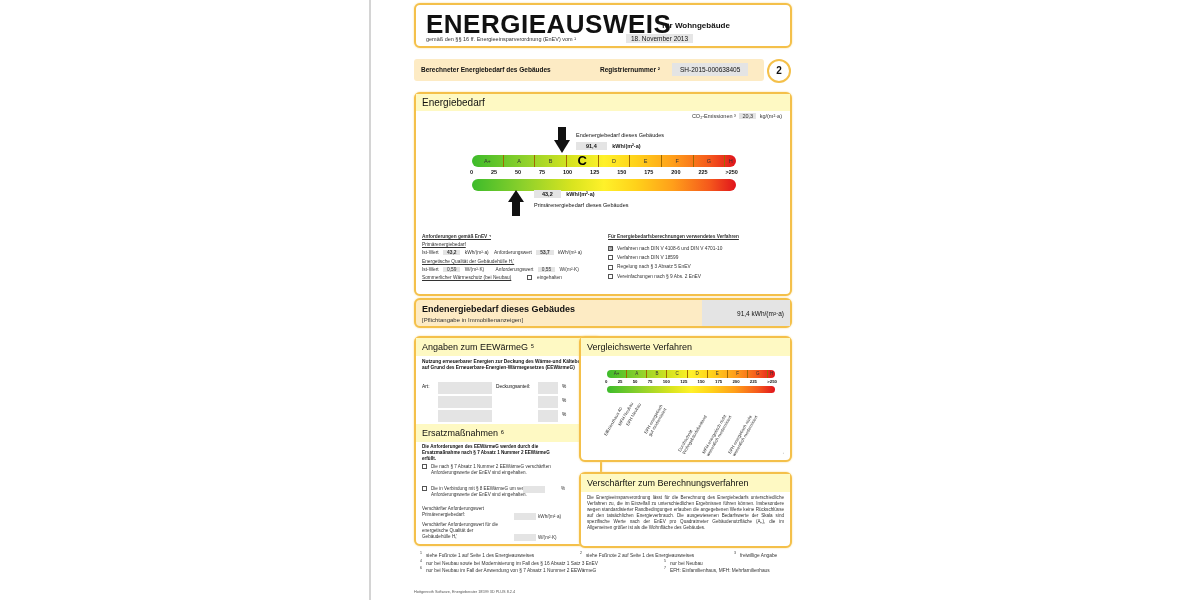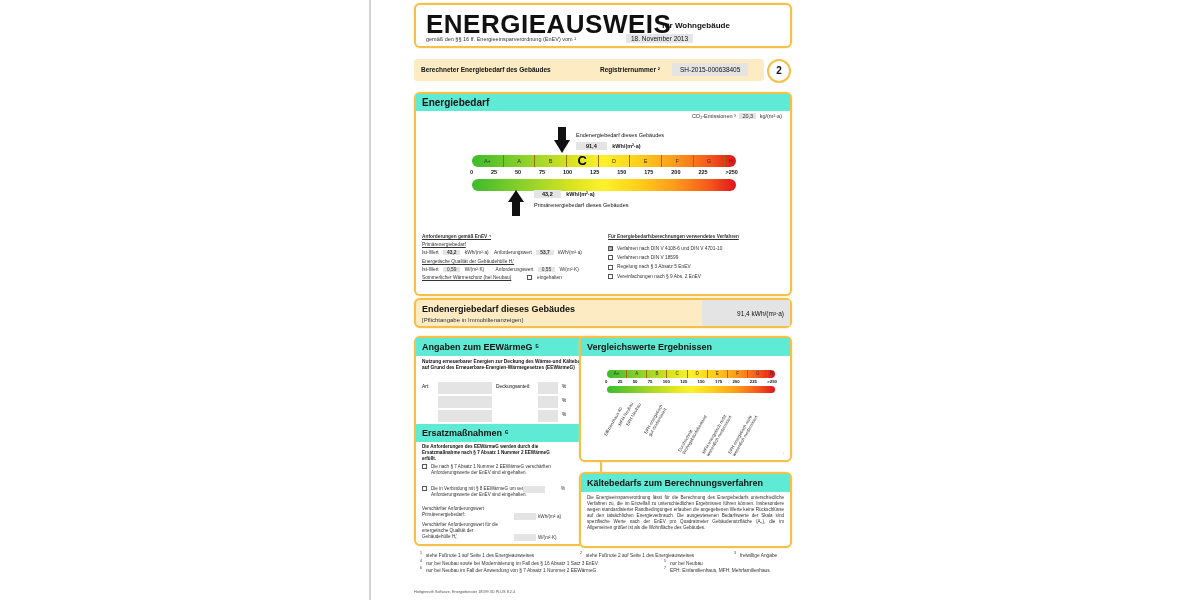--- a/index.html
+++ b/index.html
@@ -1,20 +1,20 @@
 <!DOCTYPE html>
 <html><head>
   <meta charset="utf-8">
   <style>
     * { box-sizing: border-box; margin: 0; padding: 0; }
     html, body { width: 1200px; height: 600px; background: #ffffff; overflow: hidden; }
     body { font-family: "Liberation Sans", sans-serif; color: #111; position: relative; }
     .page-edge { position: absolute; left: 369px; top: 0; width: 2px; height: 600px; background: #d4d4d4; }
     .box { position: absolute; border: 2px solid #f4c04a; border-radius: 6px; background: #fff; box-shadow: 0 0 2px #f8d98a; }
-    .box-head { background: #5eead4; font-weight: bold; font-size: 10px; padding: 3px 6px; }
+    .box-head { background: #fef9c3; font-weight: normal; font-size: 10px; padding: 3px 6px; }
     .gray-field { background: #e4e4e4; display: inline-block; }
 
     
     #title-box { left: 414px; top: 3px; width: 378px; height: 45px; }
     #title-main { position: absolute; left: 10px; top: 4px; font-size: 26px; font-weight: bold; letter-spacing: 0.5px; text-align: right; }
     #title-sub { position: absolute; left: 246px; top: 16px; font-size: 8px; font-weight: bold; text-align: center; }
     #title-line { position: absolute; left: 10px; top: 31px; font-size: 5.5px; color: #333; }
     #title-date { position: absolute; left: 210px; top: 29px; font-size: 6.5px; padding: 1px 5px; background: #e6e6e6; }
 
     
@@ -222,21 +222,21 @@
   <div class="ers-body" style="left:145px;top:148px;">%</div>
   <div class="ers-body" style="top:168px;width:85px;">Verschärfter Anforderungswert Primärenergiebedarf:</div>
   <div class="gray-field" style="position:absolute;left:98px;top:175px;width:22px;height:7px;"></div>
   <div class="ers-body" style="left:122px;top:176px;">kWh/(m²·a)</div>
   <div class="ers-body" style="top:184px;width:80px;">Verschärfter Anforderungswert für die energetische Qualität der Gebäudehülle Hₜ'</div>
   <div class="gray-field" style="position:absolute;left:98px;top:196px;width:22px;height:7px;"></div>
   <div class="ers-body" style="left:122px;top:197px;">W/(m²·K)</div>
 </div>
 
 <div class="box" id="vergleich-box">
-  <div class="box-head" id="verg-title">Vergleichswerte Ergebnissen</div>
+  <div class="box-head" id="verg-title">Vergleichswerte Verfahren</div>
   <div class="scale-bar" style="left:26px;top:32px;width:168px;height:8px;">
     <div class="scale-cells">
       <div class="scale-cell" style="line-height:8px;font-size:4.5px;">A+</div>
       <div class="scale-cell" style="line-height:8px;font-size:4.5px;">A</div>
       <div class="scale-cell" style="line-height:8px;font-size:4.5px;">B</div>
       <div class="scale-cell" style="line-height:8px;font-size:4.5px;">C</div>
       <div class="scale-cell" style="line-height:8px;font-size:4.5px;">D</div>
       <div class="scale-cell" style="line-height:8px;font-size:4.5px;">E</div>
       <div class="scale-cell" style="line-height:8px;font-size:4.5px;">F</div>
       <div class="scale-cell" style="line-height:8px;font-size:4.5px;">G</div>
@@ -280,21 +280,21 @@
       <div>wesentlich modernisiert</div>
     </div>
   <div class="rot-label" style="left:146px;top:114px;">
       <div>EFH energetisch nicht</div>
       <div>wesentlich modernisiert</div>
     </div>
   <div style="position:absolute;right:6px;bottom:4px;font-size:4px;color:#555;">⁷</div>
 </div>
 
 <div class="box" id="erl-box">
-  <div class="box-head" id="erl-title">Kältebedarfs zum Berechnungsverfahren</div>
+  <div class="box-head" id="erl-title">Verschärfter zum Berechnungsverfahren</div>
   <div id="erl-text">Die Energieeinsparverordnung lässt für die Berechnung des Energiebedarfs unterschiedliche Verfahren zu, die im Einzelfall zu unterschiedlichen Ergebnissen führen können. Insbesondere wegen standardisierter Randbedingungen erlauben die angegebenen Werte keine Rückschlüsse auf den tatsächlichen Energieverbrauch. Die ausgewiesenen Bedarfswerte der Skala sind spezifische Werte nach der EnEV pro Quadratmeter Gebäudenutzfläche (Aₙ), die im Allgemeinen größer ist als die Wohnfläche des Gebäudes.</div>
 </div>
 
 <div class="fn" style="left:420px;top:551px;"><sup>1</sup><span>siehe Fußnote 1 auf Seite 1 des Energieausweises</span></div>
 <div class="fn" style="left:580px;top:551px;"><sup>2</sup><span>siehe Fußnote 2 auf Seite 1 des Energieausweises</span></div>
 <div class="fn" style="left:734px;top:551px;"><sup>3</sup><span>freiwillige Angabe</span></div>
 <div class="fn" style="left:420px;top:559px;"><sup>4</sup><span>nur bei Neubau sowie bei Modernisierung im Fall des § 16 Absatz 1 Satz 3 EnEV</span></div>
 <div class="fn" style="left:664px;top:559px;"><sup>5</sup><span>nur bei Neubau</span></div>
 <div class="fn" style="left:420px;top:566px;"><sup>6</sup><span>nur bei Neubau im Fall der Anwendung von § 7 Absatz 1 Nummer 2 EEWärmeG</span></div>
 <div class="fn" style="left:664px;top:566px;"><sup>7</sup><span>EFH: Einfamilienhaus, MFH: Mehrfamilienhaus</span></div>

